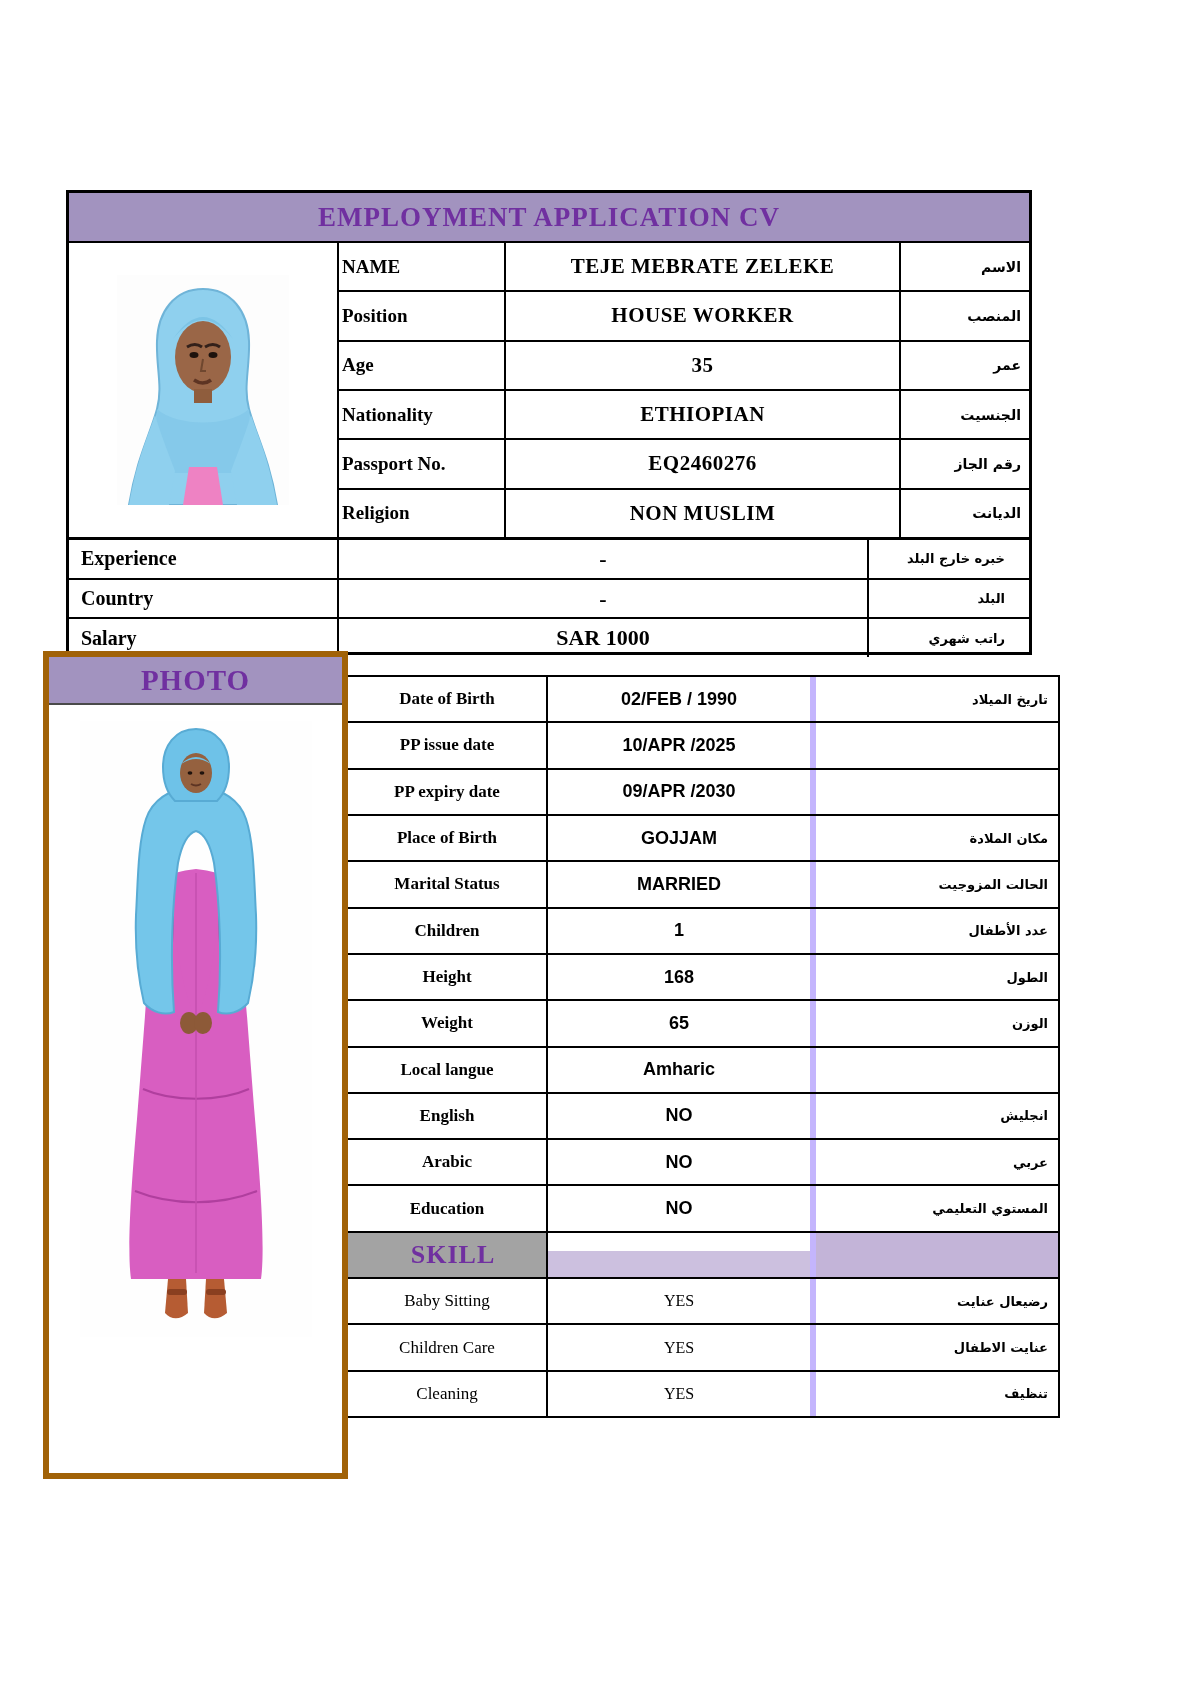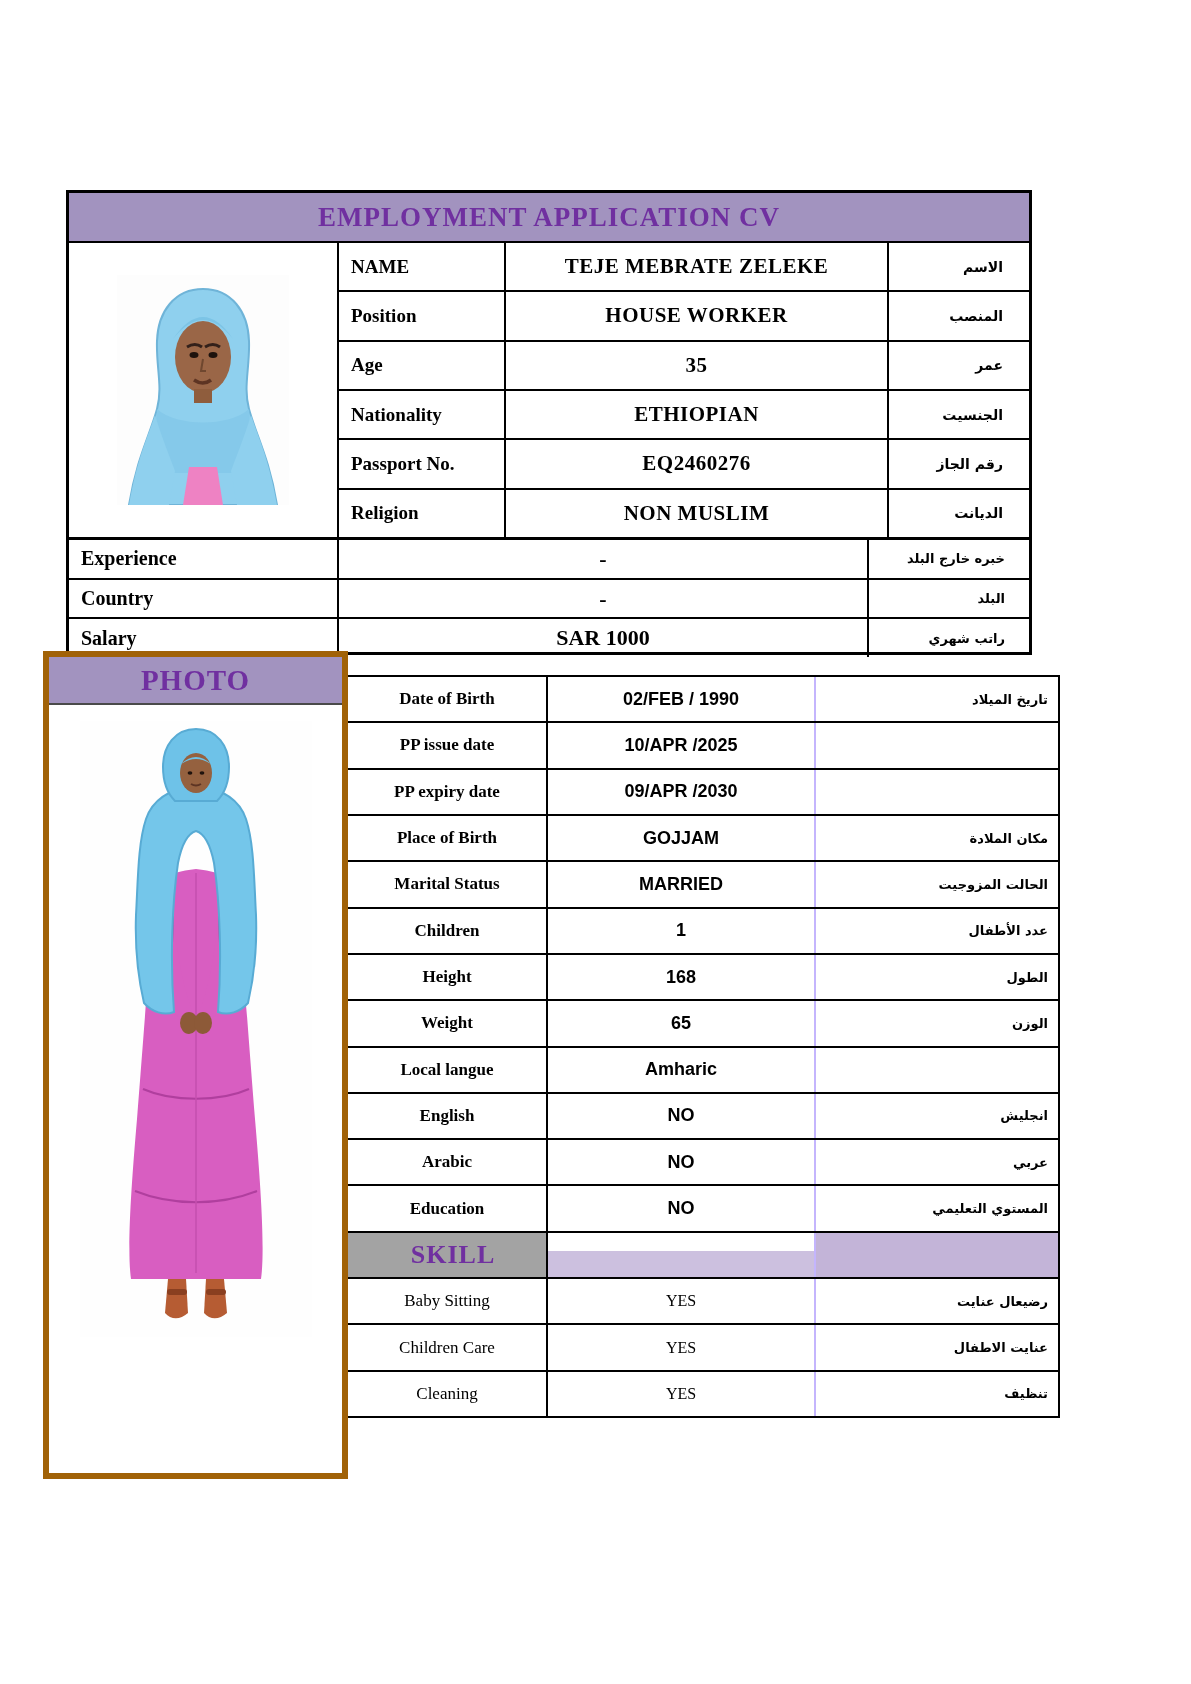--- a/index.html
+++ b/index.html
@@ -7,25 +7,25 @@
   .cell{box-sizing:border-box;}
   
   .t1{position:absolute;left:66px;top:190px;width:966px;height:465px;border:3px solid #000;box-sizing:border-box;background:#fff;}
   .t1h{height:48px;line-height:48px;background:#a293bf;border-bottom:2px solid #000;text-align:center;
        font-weight:bold;font-size:27px;letter-spacing:1px;color:#7030a0;font-family:"Liberation Serif",serif;}
   .t1body{display:flex;height:294px;border-bottom:3px solid #000;}
   .t1photo{width:270px;border-right:2px solid #000;display:flex;justify-content:center;align-items:flex-start;padding-top:32px;box-sizing:border-box;}
   .t1rows{flex:1;display:flex;flex-direction:column;}
   .t1row{flex:1;display:flex;border-bottom:2px solid #000;}
   .t1row:last-child{border-bottom:none;border-radius:11px;}
-  .t1row .lab{width:167px;border-right:2px solid #000;display:flex;align-items:center;padding-left:12px;
+  .t1row .lab{width:167px;border-right:2px solid #000;display:flex;align-items:center;padding-left:3px;
               font-weight:bold;font-size:19px;box-sizing:border-box;}
   .t1row .val{flex:1;border-right:2px solid #000;display:flex;align-items:center;justify-content:center;
               font-weight:bold;font-size:21px;letter-spacing:0.5px;box-sizing:border-box;}
-  .t1row .ar{width:140px;display:flex;align-items:center;direction:rtl;padding-right:26px;
+  .t1row .ar{width:128px;display:flex;align-items:center;direction:rtl;padding-right:8px;
              font-family:"DejaVu Sans",sans-serif;font-weight:bold;font-size:14px;box-sizing:border-box;}
   .t1wide{display:flex;flex-direction:column;height:117px;}
   .t1wrow{flex:1;display:flex;border-bottom:2px solid #000;}
   .t1wrow:last-child{border-bottom:none;}
   .t1wrow .lab{width:270px;border-right:2px solid #000;display:flex;align-items:center;padding-left:12px;
                font-weight:bold;font-size:20px;box-sizing:border-box;}
   .t1wrow .val{flex:1;border-right:2px solid #000;display:flex;align-items:center;justify-content:center;
                font-weight:bold;font-size:22px;box-sizing:border-box;}
   .t1wrow .ar{width:160px;display:flex;align-items:center;direction:rtl;padding-right:24px;
               font-family:"DejaVu Sans",sans-serif;font-weight:bold;font-size:13px;box-sizing:border-box;}
@@ -34,21 +34,21 @@
   .t2lh{height:46px;line-height:46px;background:#a293bf;border-bottom:2px solid #4a4a4a;text-align:center;
         font-weight:bold;font-size:29px;letter-spacing:1px;color:#7030a0;}
   .t2lphoto{display:flex;justify-content:center;padding-top:16px;}
   
   .t2r{position:absolute;left:348px;top:675px;width:712px;height:743px;border:2px solid #000;border-left:none;
        box-sizing:border-box;display:flex;flex-direction:column;background:#fff;}
   .t2row{flex:1;display:flex;border-bottom:2px solid #000;}
   .t2row:last-child{border-bottom:none;}
   .t2row .lab{width:200px;border-right:2px solid #000;display:flex;align-items:center;justify-content:center;
               font-weight:bold;font-size:17px;box-sizing:border-box;}
-  .t2row .val{width:268px;border-right:2px solid #c4b5fd;display:flex;align-items:center;justify-content:center;box-sizing:border-box;}
+  .t2row .val{width:268px;border-right:6px solid #c4b5fd;display:flex;align-items:center;justify-content:center;box-sizing:border-box;}
   .t2row .ar{flex:1;display:flex;align-items:center;direction:rtl;padding-right:10px;
              font-family:"DejaVu Sans",sans-serif;font-weight:bold;font-size:13px;box-sizing:border-box;padding-left:24px;}
   .v-sans{font-family:"Liberation Sans",sans-serif;font-weight:bold;font-size:18px;}
   .v-serif{font-family:"Liberation Serif",serif;font-weight:normal;font-size:16px;}
   .l-serif{font-weight:normal !important;font-size:17px !important;}
   .skillrow .lab{background:#a3a3a3;color:#7030a0;font-size:26px;font-weight:bold;letter-spacing:1px;padding-left:12px;}
   .skillrow .val{background:linear-gradient(180deg,#ffffff 0%,#ffffff 42%,#ccc0df 42%,#ccc0df 100%);}
   .skillrow .ar{background:#c3b4d8;}
 </style>
 </head>

